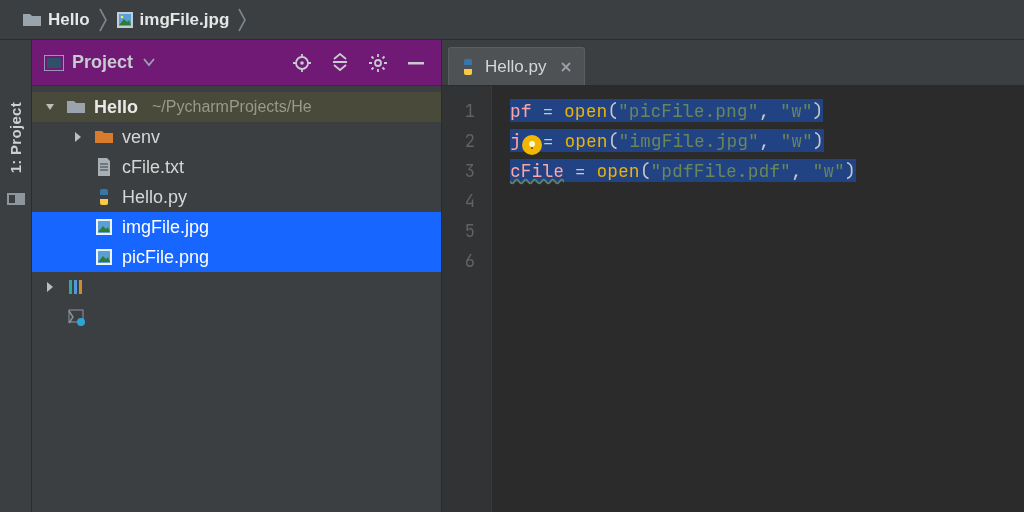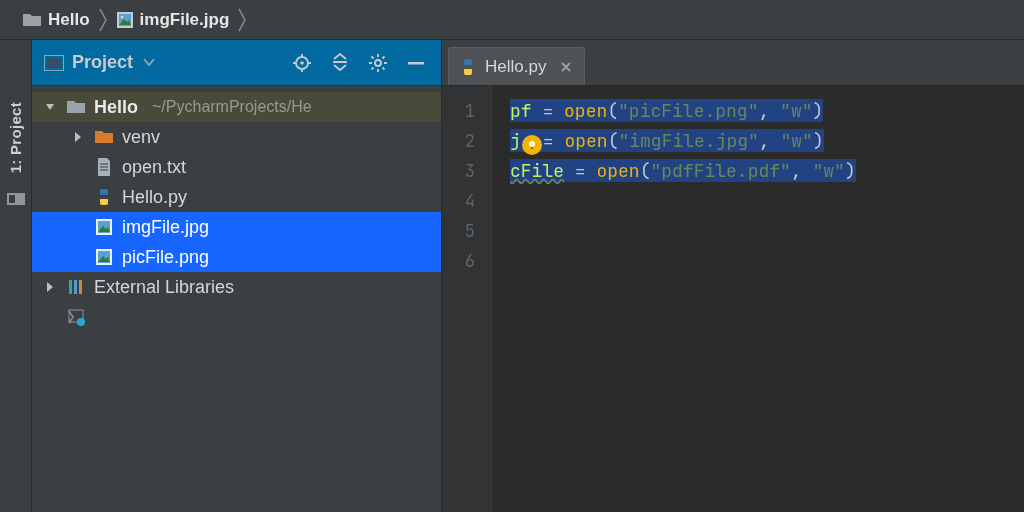--- a/index.html
+++ b/index.html
@@ -61,21 +61,21 @@
   
   .project-pane {
     width: 410px;
     background:#3c3f41;
     border-right:1px solid #2b2b2b;
     display:flex;
     flex-direction:column;
   }
   .pp-header{
     height:46px;
-    background:#0369a1;
+    background:#701a75;
     border-bottom:1px solid #323232;
     display:flex;
     align-items:center;
     padding:0 10px 0 12px;
     gap:8px;
     color:#d0d0d0;
     justify-content:space-between;
   }
   .pp-title{ font-size:18px; font-weight:600; color:#c7cbd1; display:flex; align-items:center; gap:8px;}
   .pp-title .chev-down{ margin-left:2px; }
@@ -166,21 +166,21 @@
     border-right:1px solid #3a3a3a;
   }
   .code{
     flex:1;
     padding:10px 0 0 18px;
     line-height:30px;
     position:relative;
   }
   .code-line{ white-space:pre; }
   .sel{ background:#214283; }
-  .tok-var{ color:#bef264; }
+  .tok-var{ color:#fca5a5; }
   .tok-op { color:#c9c9c9; }
   .tok-fn { color:#eab308; }
   .tok-str{ color:#6a8759; }
   .tok-par{ color:#c9c9c9; }
   .lightbulb{
     display:inline-flex; align-items:center; justify-content:center;
     width:20px; height:20px; background:#f2b705; border-radius:50%;
     vertical-align:-3px; margin:0 1px;
   }
 
@@ -309,21 +309,21 @@
       </div>
 
       <div class="tree-row indent-1">
         <span class="arrow"></span>
         <span class="file-ico">
           <svg width="16" height="18" viewBox="0 0 16 18">
               <path fill="#a8b0b7" d="M2 0h9l3 3v15H2z"></path>
               <path stroke="#3c3f41" stroke-width="1" d="M4 6h8M4 9h8M4 12h8"></path>
             </svg>
         </span>
-        <span class="name">open.txt</span>
+        <span class="name">cFile.txt</span>
       </div>
 
       <div class="tree-row indent-1">
         <span class="arrow"></span>
         <span class="file-ico">
           <svg width="18" height="18" viewBox="0 0 18 18">
               <path d="M7 1h4c2 0 2 2 2 3v3H5V4c0-2 0-3 2-3z" fill="#3776ab"></path>
               <path d="M11 17H7c-2 0-2-2-2-3v-3h8v3c0 2 0 3-2 3z" fill="#f7c948"></path>
             </svg>
         </span>
@@ -361,21 +361,20 @@
               <path d="M3 1 L9 6 L3 11 Z" fill="#bdbdbd"></path>
             </svg>
         </span>
         <span class="file-ico">
           <svg width="18" height="18" viewBox="0 0 18 18">
               <rect x="2" y="2" width="3" height="14" fill="#2fa6a0"></rect>
               <rect x="7" y="2" width="3" height="14" fill="#4f9bd8"></rect>
               <rect x="12" y="2" width="3" height="14" fill="#d08a2f"></rect>
             </svg>
         </span>
-        <span class="name">External Libraries</span>
       </div>
 
       <div class="tree-row indent-0">
         <span class="arrow"></span>
         <span class="file-ico">
           <svg width="18" height="18" viewBox="0 0 18 18">
               <rect x="2" y="2" width="14" height="12" fill="#3c3f41" stroke="#8e969d"></rect>
               <path d="M2 3 L6 9 L2 15" fill="none" stroke="#8e969d" stroke-width="1.4"></path>
               <circle cx="14" cy="14" r="4" fill="#2aa7d9"></circle>
             </svg>

